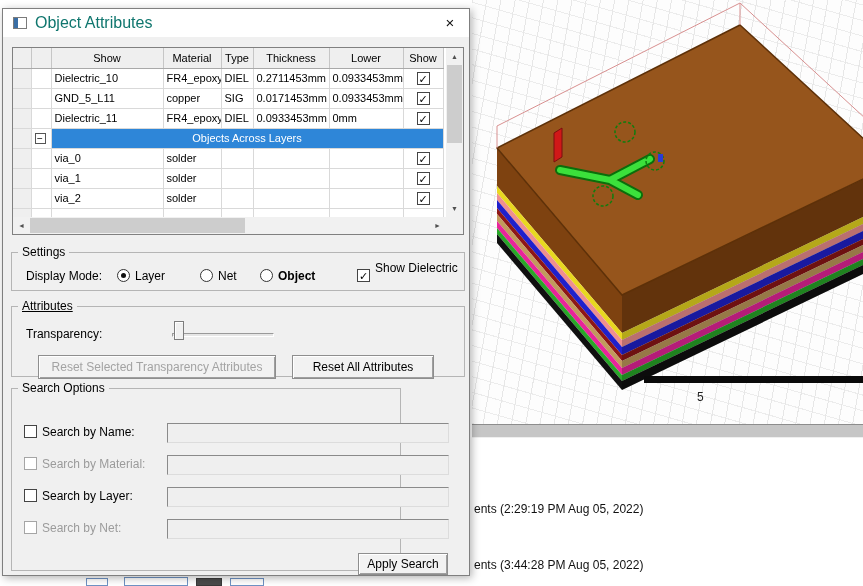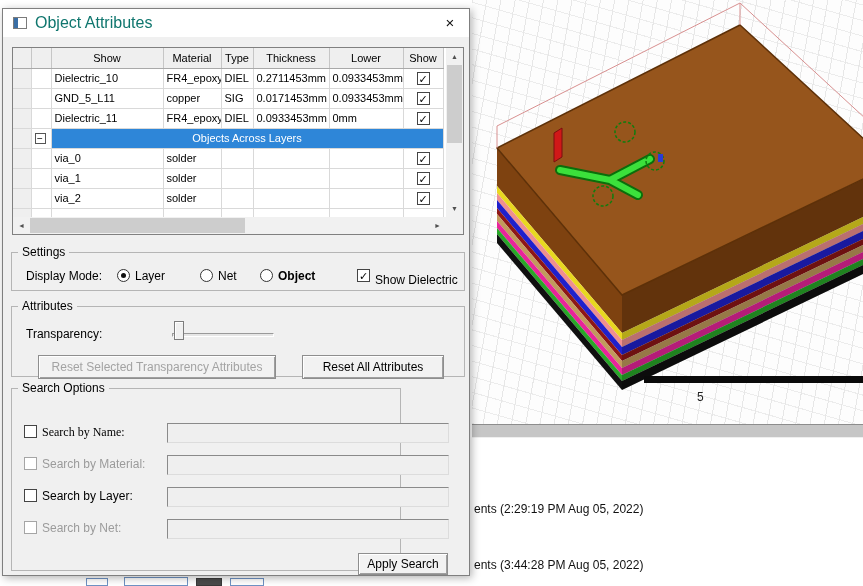--- a/index.html
+++ b/index.html
@@ -69,21 +69,21 @@
   .sb-btn { position:absolute; width:17px; height:17px; color:#505050; font-size:7px;
             text-align:center; line-height:17px; background:#f1f1f1; }
   .vthumb { position:absolute; left:1px; top:17px; width:15px; height:78px; background:#cdcdcd; }
   .hthumb { position:absolute; top:1px; left:17px; width:215px; height:15px; background:#cdcdcd; }
   .corner { position:absolute; right:0; bottom:0; width:17px; height:17px; background:#f1f1f1; }
 
   
   fieldset { position:absolute; border:1px solid #b5b5b5; background:transparent; }
   legend { font-size:12px; padding:0 4px; margin-left:6px; color:#000; }
   .grp-settings { left:8px; top:236px; width:454px; height:46px; }
-  .grp-attrs    { left:8px; top:290px; width:454px; height:78px; }
+  .grp-attrs    { left:8px; top:290px; width:454px; height:78px;text-decoration:underline; }
   .grp-search   { left:8px; top:372px; width:390px; height:190px; }
 
   .lbl { position:absolute; font-size:12px; color:#000; white-space:nowrap; }
   .lbl.dis { color:#9b9b9b; }
 
   .radio { position:absolute; width:13px; height:13px; border:1px solid #333; border-radius:50%;
            background:#fff; }
   .radio.sel::after { content:""; position:absolute; left:3px; top:3px; width:5px; height:5px;
            border-radius:50%; background:#111; }
   .chk { position:absolute; width:13px; height:13px; border:1px solid #444; background:#fff;
@@ -286,37 +286,37 @@
     <fieldset class="grp-settings">
       <legend>Settings</legend>
       <span class="lbl" style="left:14px; top:10px;">Display Mode:</span>
       <span class="radio sel" style="left:105px; top:10px;"></span>
       <span class="lbl" style="left:123px; top:10px;">Layer</span>
       <span class="radio" style="left:188px; top:10px;"></span>
       <span class="lbl" style="left:206px; top:10px;">Net</span>
       <span class="radio" style="left:248px; top:10px;"></span>
       <span class="lbl" style="left:266px; top:10px;font-weight:bold;">Object</span>
       <span class="chk" style="left:345px; top:10px;"><i style="font-style:normal">✓</i></span>
-      <span class="lbl" style="left:363px; top:14px;">Show Dielectric</span>
+      <span class="lbl" style="left:363px; top:2px;">Show Dielectric</span>
     </fieldset>
 
     <fieldset class="grp-attrs">
       <legend>Attributes</legend>
       <span class="lbl" style="left:14px; top:14px;">Transparency:</span>
       <div class="slider-track" style="left:160px; top:20px; width:102px;"></div>
       <div class="slider-thumb" style="left:162px; top:8px;"></div>
       <button class="btn dis" style="left:26px; top:42px; width:238px; height:24px;">Reset Selected Transparency Attributes</button>
-      <button class="btn" style="left:290px; top:42px; width:142px; height:24px;">Reset All Attributes</button>
+      <button class="btn" style="left:280px; top:42px; width:142px; height:24px;">Reset All Attributes</button>
     </fieldset>
 
     <fieldset class="grp-search">
       <legend>Search Options</legend>
 
       <span class="chk" style="left:12px; top:30px;"></span>
-      <span class="lbl" style="left:30px; top:30px;font-family:Liberation Serif, serif;">Search by Name:</span>
+      <span class="lbl" style="left:30px; top:30px;">Search by Name:</span>
       <input class="tinput" style="left: 155px; top: 28px;" value="">
 
       <span class="chk dis" style="left:12px; top:62px;"></span>
       <span class="lbl dis" style="left:30px; top:62px;">Search by Material:</span>
       <input class="tinput" disabled="" style="left: 155px; top: 60px;" value="">
 
       <span class="chk" style="left:12px; top:94px;"></span>
       <span class="lbl" style="left:30px; top:94px;">Search by Layer:</span>
       <input class="tinput" style="left: 155px; top: 92px;" value="">
 

